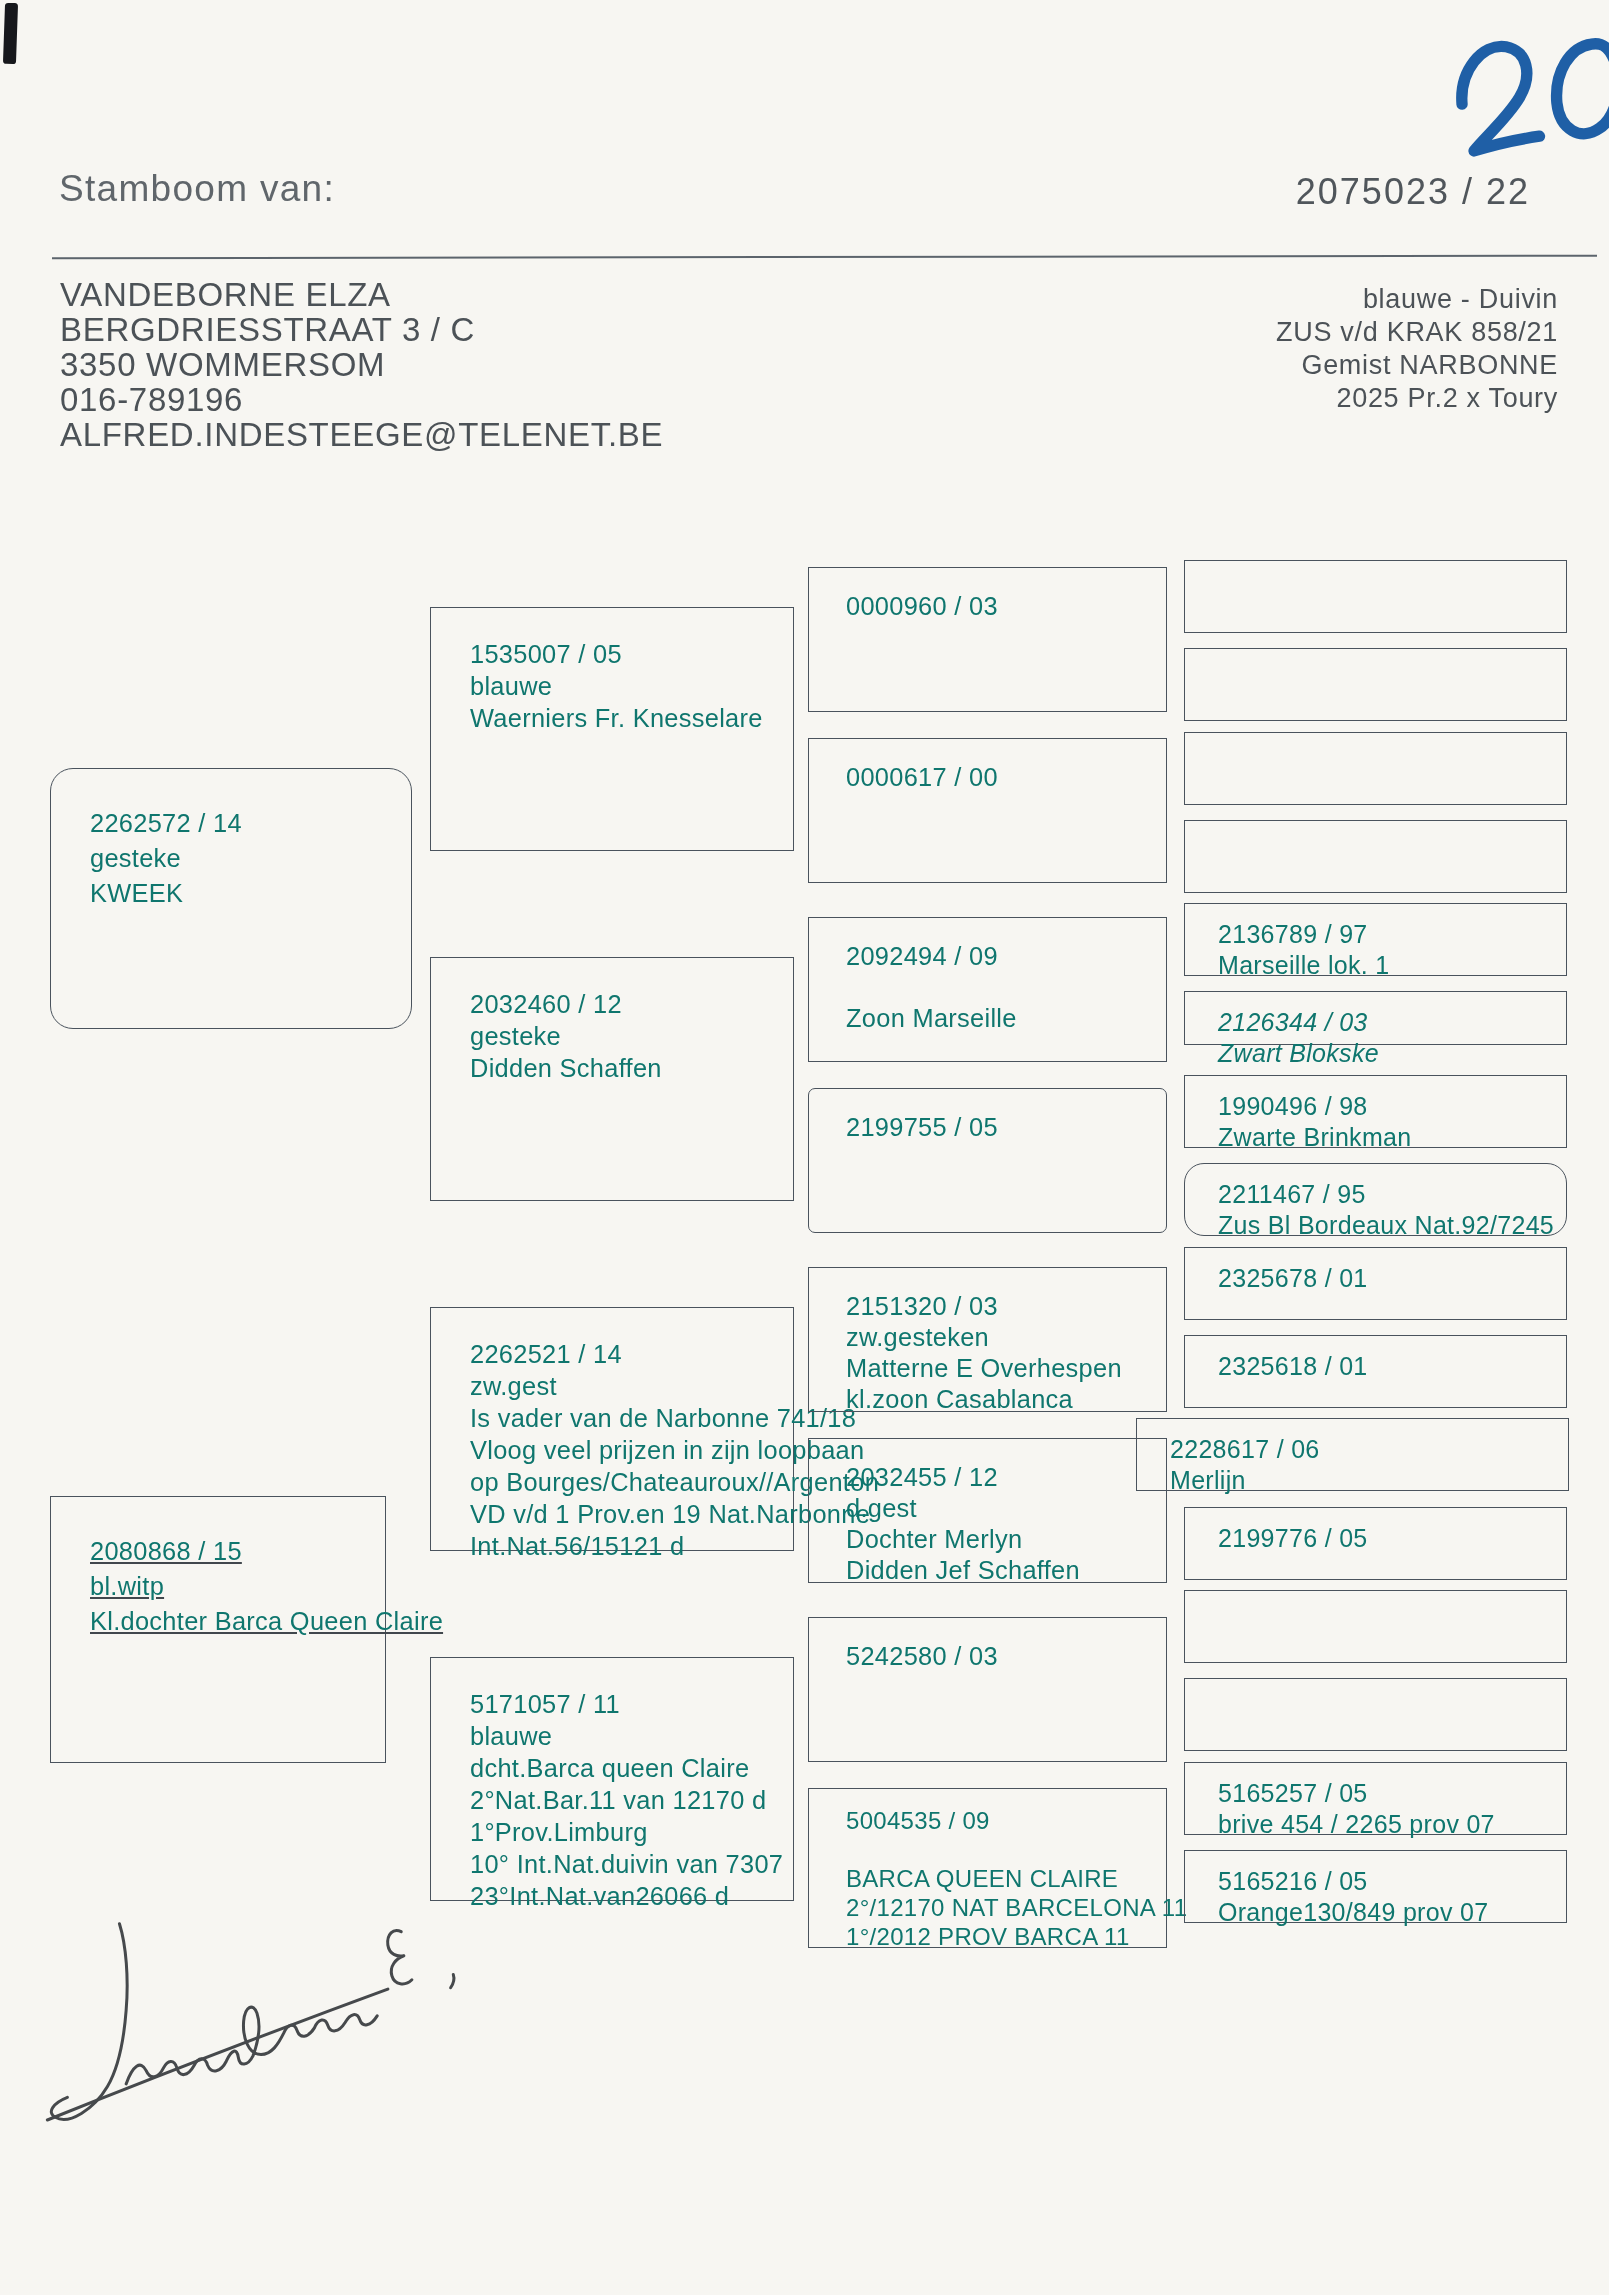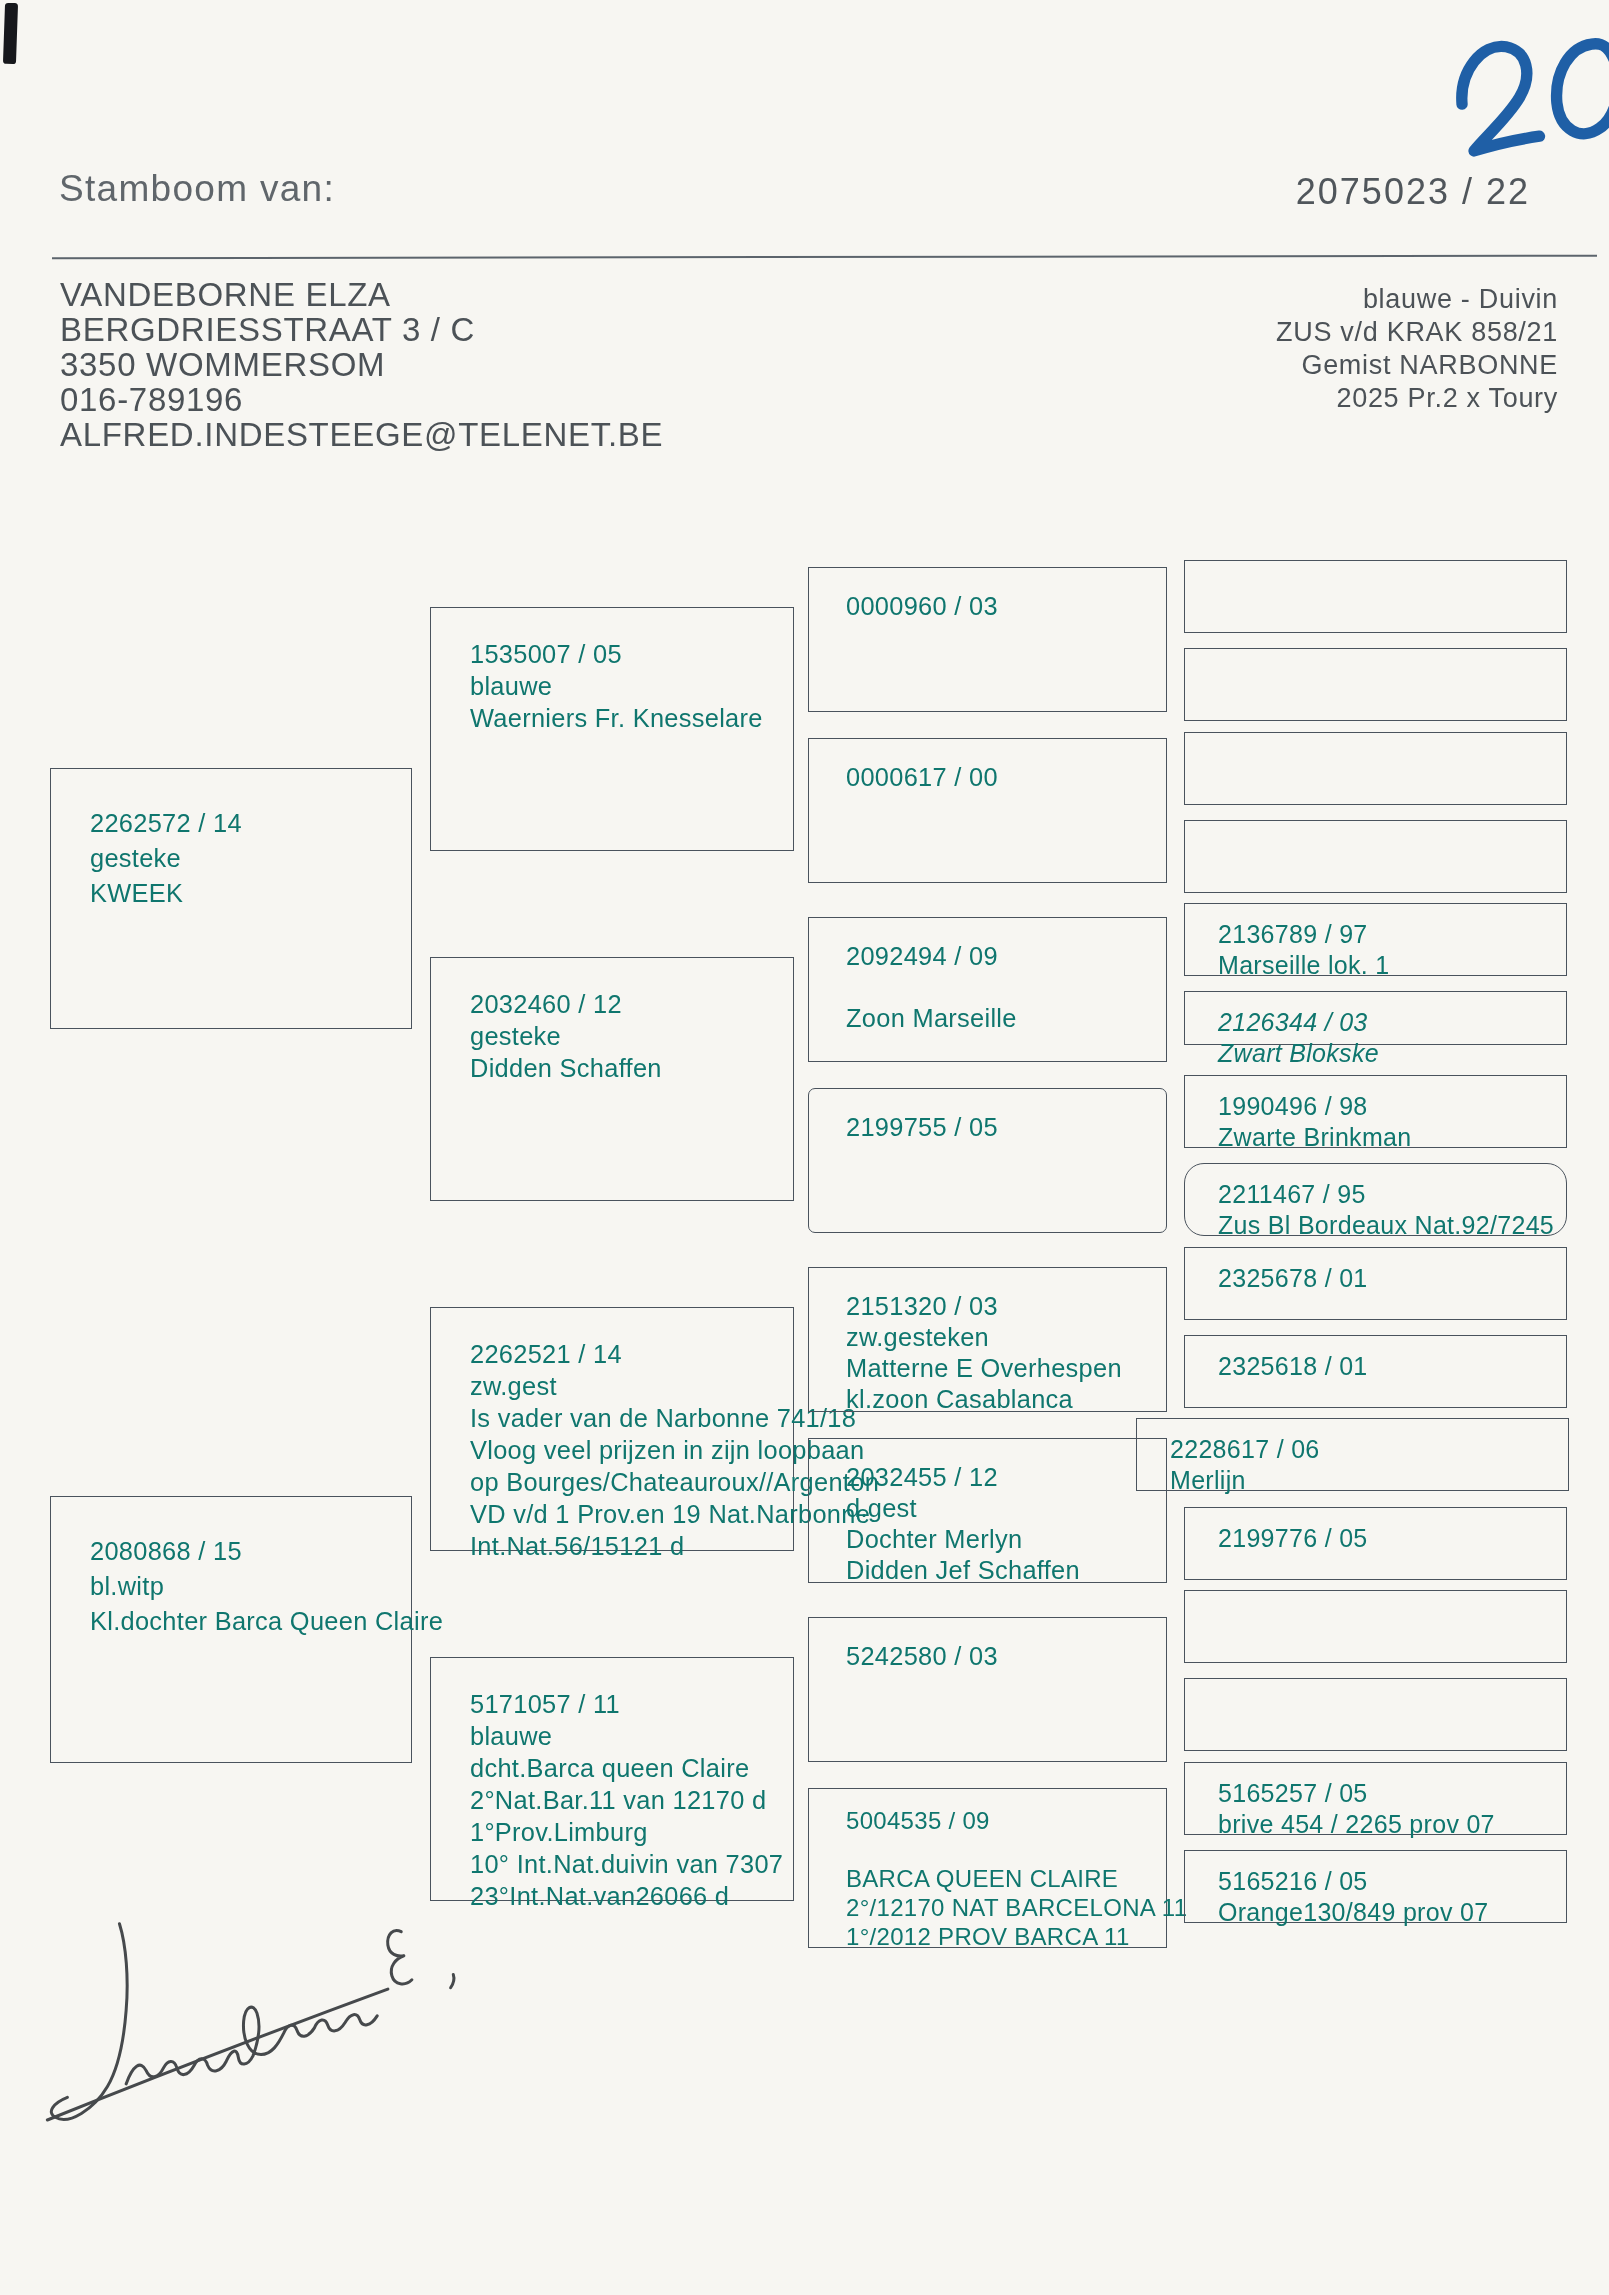--- a/index.html
+++ b/index.html
@@ -53,26 +53,26 @@
   </div>
 
   <div class="bird">
     <div>blauwe - Duivin</div>
     <div>ZUS v/d KRAK 858/21</div>
     <div>Gemist NARBONNE</div>
     <div>2025 Pr.2 x Toury</div>
   </div>
 
   <div class="tree" id="tree">
-      <div class="box gen1" style="left: 50px; top: 768px; width: 362px; height: 261px;">
+      <div class="box gen1" style="left: 50px; top: 768px; width: 362px; height: 261px; border-radius: 23px;">
         <div class="txt">2262572 / 14
 gesteke
 KWEEK</div>
       </div>
-      <div class="box gen1" style="left: 50px; top: 1496px; width: 362px; height: 267px;">
+      <div class="box gen1" style="left: 50px; top: 1496px; width: 336px; height: 267px; text-decoration: underline;">
         <div class="txt">2080868 / 15
 bl.witp
 Kl.dochter Barca Queen Claire</div>
       </div>
       <div class="box gen2" style="left: 430px; top: 607px; width: 364px; height: 244px;">
         <div class="txt">1535007 / 05
 blauwe
 Waerniers Fr. Knesselare</div>
       </div>
       <div class="box gen2" style="left: 430px; top: 957px; width: 364px; height: 244px;">

